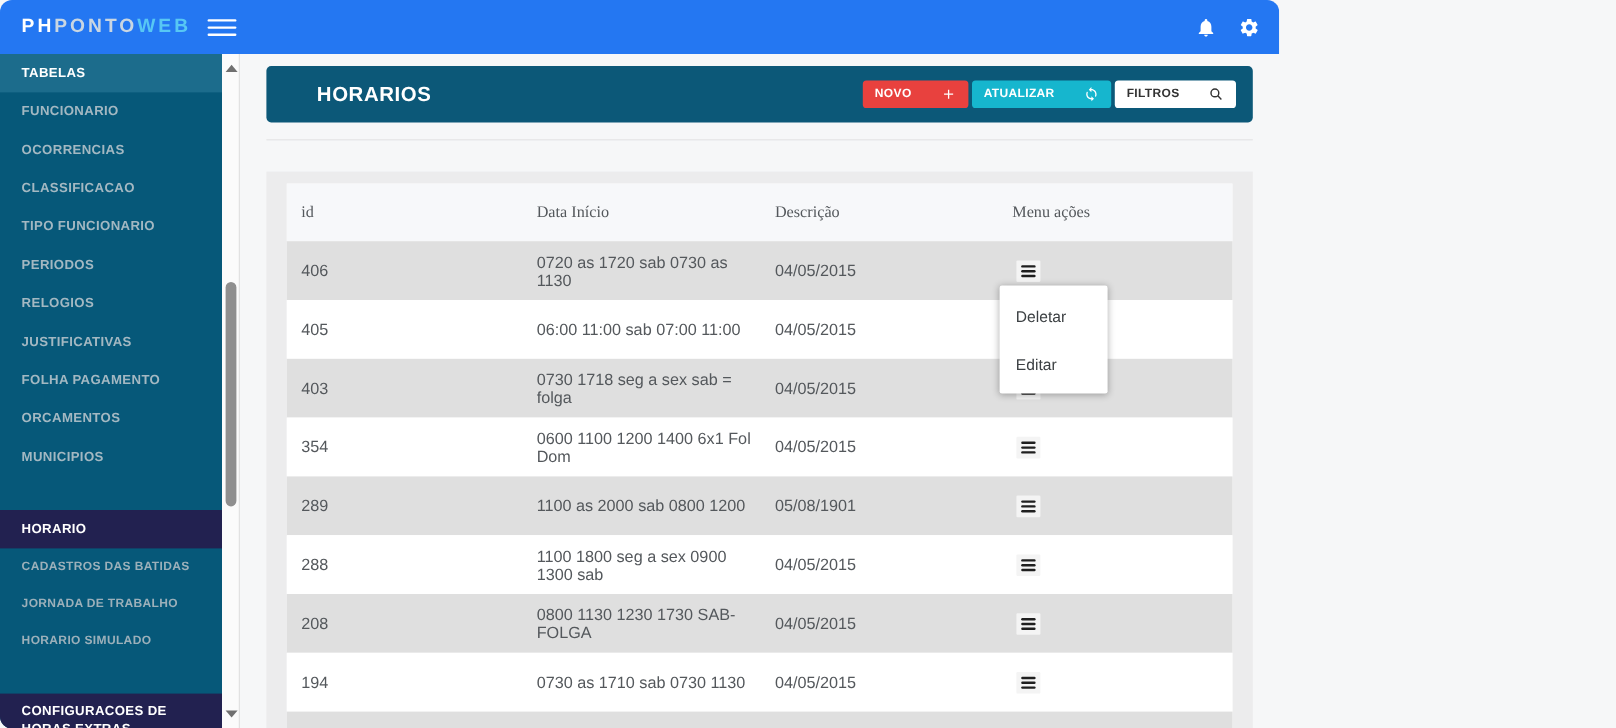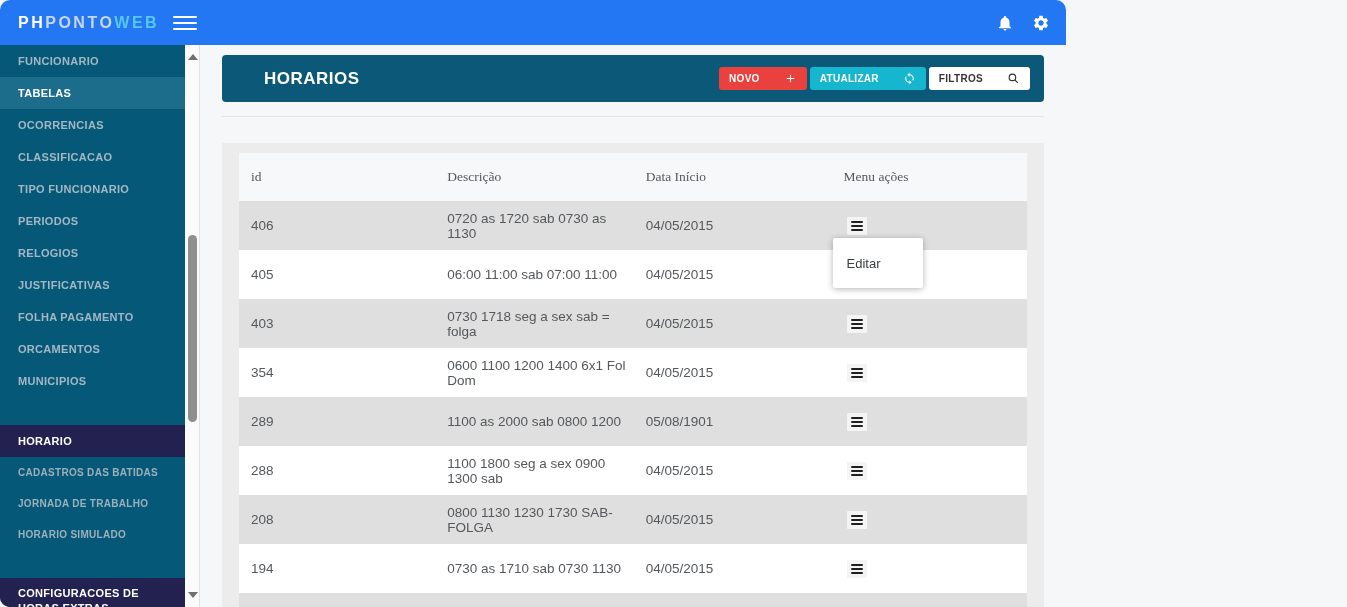--- a/index.html
+++ b/index.html
@@ -104,25 +104,25 @@
         <path d="M12 22c1.1 0 2-.9 2-2h-4c0 1.1.9 2 2 2zm6-6v-5c0-3.07-1.63-5.64-4.5-6.32V4c0-.83-.67-1.5-1.5-1.5S10.5 3.17 10.5 4v.68C7.64 5.36 6 7.92 6 11v5l-2 2v1h16v-1l-2-2z"></path>
       </svg>
       <svg class="tb-icon" viewBox="0 0 24 24">
         <path d="M19.14 12.94c.04-.3.06-.61.06-.94 0-.32-.02-.64-.07-.94l2.03-1.58c.18-.14.23-.41.12-.61l-1.92-3.32c-.12-.22-.37-.29-.59-.22l-2.39.96c-.5-.38-1.03-.7-1.62-.94l-.36-2.54c-.04-.24-.24-.41-.48-.41h-3.84c-.24 0-.43.17-.47.41l-.36 2.54c-.59.24-1.13.57-1.62.94l-2.39-.96c-.22-.08-.47 0-.59.22L2.74 8.87c-.12.21-.08.47.12.61l2.03 1.58c-.05.3-.09.63-.09.94s.02.64.07.94l-2.03 1.58c-.18.14-.23.41-.12.61l1.92 3.32c.12.22.37.29.59.22l2.39-.96c.5.38 1.03.7 1.62.94l.36 2.54c.05.24.24.41.48.41h3.84c.24 0 .44-.17.47-.41l.36-2.54c.59-.24 1.13-.56 1.62-.94l2.39.96c.22.08.47 0 .59-.22l1.92-3.32c.12-.22.07-.47-.12-.61l-2.01-1.58zM12 15.6c-1.98 0-3.6-1.62-3.6-3.6s1.62-3.6 3.6-3.6 3.6 1.62 3.6 3.6-1.62 3.6-3.6 3.6z"></path>
       </svg>
     </div>
   </header>
 
   <div class="body-row">
     <nav class="sidebar" id="sidebar">
-        <div class="sb-item">
-          <span>FUNCIONARIO</span>
-        </div>
         <div class="sb-item active-teal">
           <span>TABELAS</span>
+        </div>
+        <div class="sb-item">
+          <span>FUNCIONARIO</span>
         </div>
         <div class="sb-item">
           <span>OCORRENCIAS</span>
         </div>
         <div class="sb-item">
           <span>CLASSIFICACAO</span>
         </div>
         <div class="sb-item">
           <span>TIPO FUNCIONARIO</span>
         </div>
@@ -195,36 +195,37 @@
           </button>
         </div>
       </div>
 
       <div class="divider"></div>
 
       <div class="panel">
         <div class="table">
           <div class="thead" id="thead">
               <div class="cell">id</div>
+              <div class="cell">Data Início</div>
               <div class="cell">Descrição</div>
-              <div class="cell">Data Início</div>
               <div class="cell">Menu ações</div>
             </div>
           <div id="tbody">
               <div class="trow striped">
                 <div class="cell">406</div>
                 <div class="cell">0720 as 1720 sab 0730 as 1130</div>
                 <div class="cell">04/05/2015</div>
                 <div class="cell action">
                   <button class="menu-btn">
                     <i></i>
                     <i></i>
                     <i></i>
                   </button>
                   <div class="dropdown">
+                    <div class="dd-item">Deletar</div>
                     <div class="dd-item">Editar</div>
                   </div>
                 </div>
               </div>
               <div class="trow plain">
                 <div class="cell">405</div>
                 <div class="cell">06:00 11:00 sab 07:00 11:00</div>
                 <div class="cell">04/05/2015</div>
                 <div class="cell action">
                   <button class="menu-btn">

